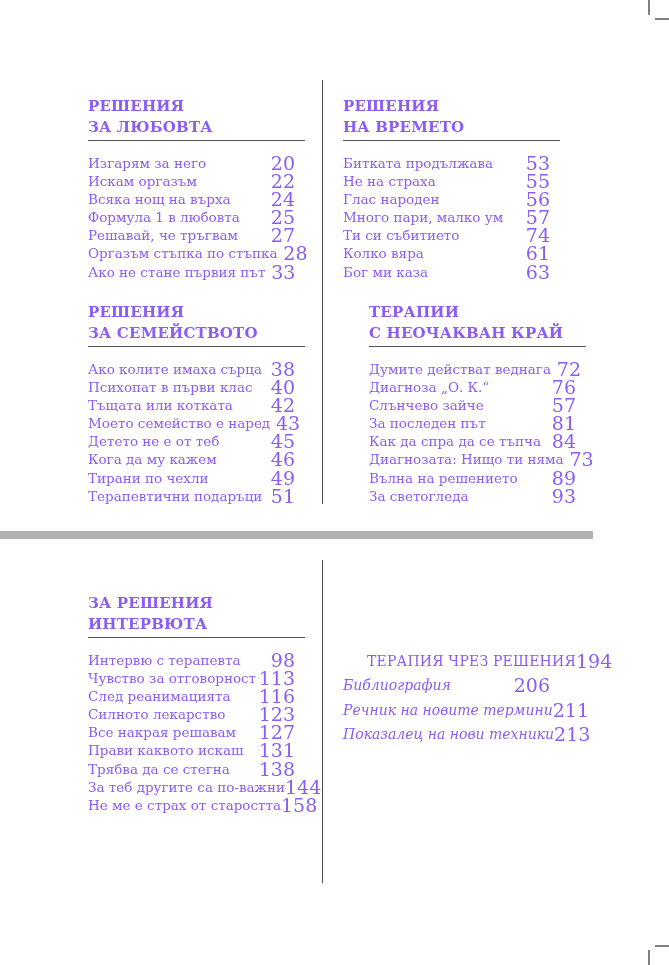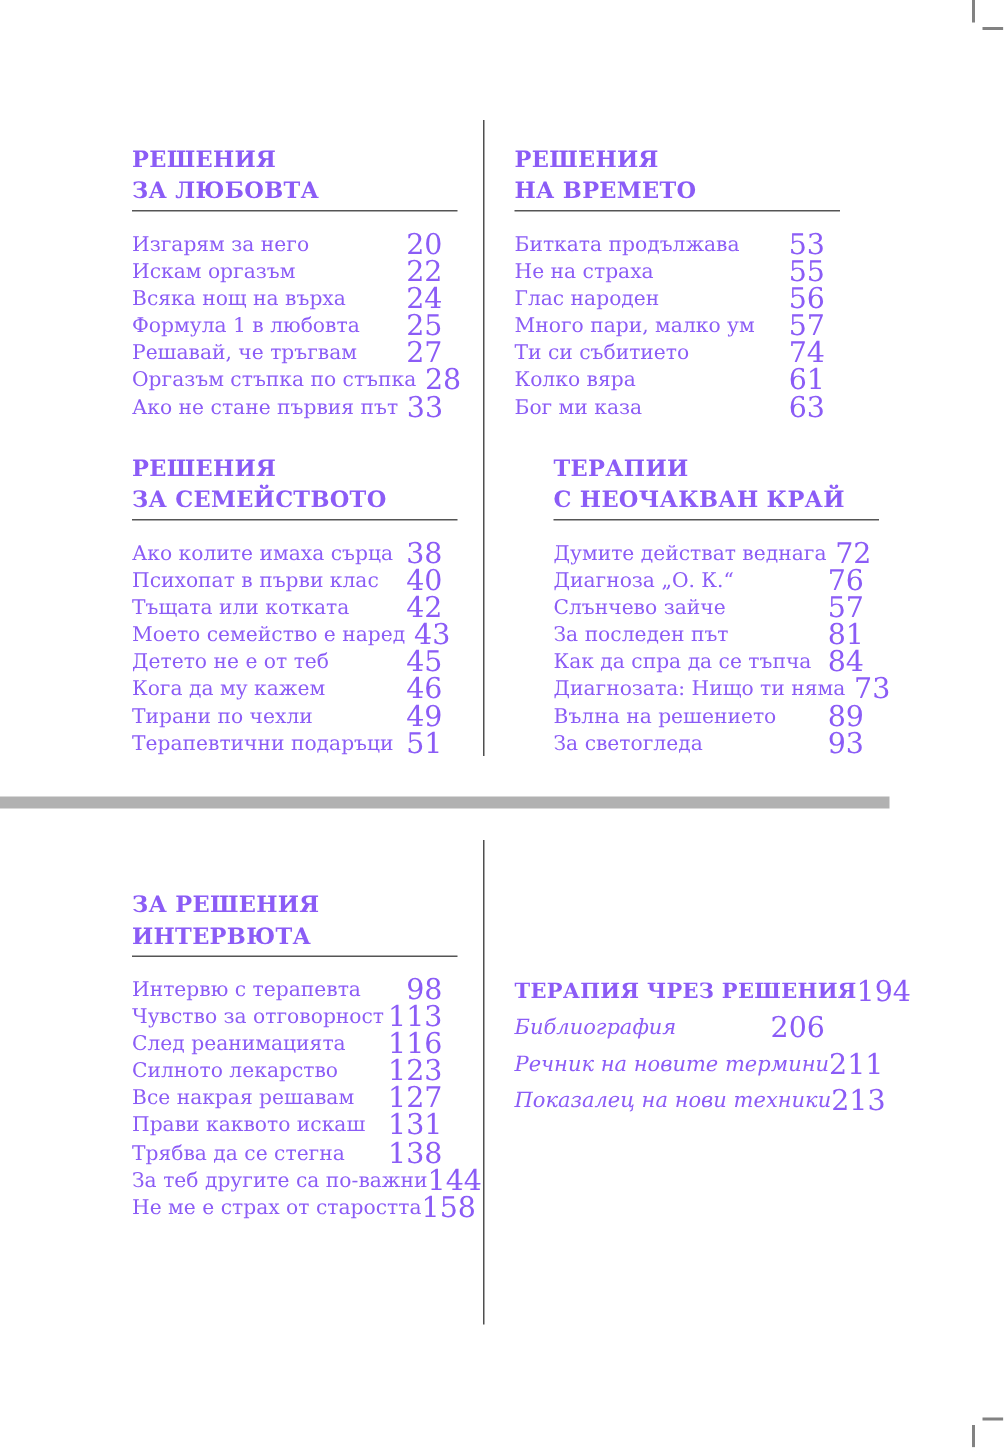--- a/index.html
+++ b/index.html
@@ -10,21 +10,21 @@
   }
   .col-block { position:absolute; width:217px; }
   .heading { font-weight:bold; font-size:15px; line-height:20.5px; letter-spacing:0.2px; }
   .rule { height:1px; background:#555555; margin-top:3px; }
   .entries { margin-top:13px; }
   .entry { display:flex; align-items:flex-end; font-size:13.5px; line-height:18.1px; }
   .entry .title { flex:1 1 auto; white-space:nowrap; }
   .entry .num { flex:0 0 auto; text-align:right; font-size:19px; padding-right:10px; min-width:30px; }
   
   .back-matter .entry { line-height:24.4px; font-size:14px; }
-  .back-matter .entry.style-caps .title { font-weight:bold; letter-spacing:0.2px; }
+  .back-matter .entry.style-caps .title { font-weight:normal; letter-spacing:0.2px;margin-left:24px; }
   .back-matter .entry.style-italic .title { font-style:italic; }
   
   .vdivider { position:absolute; width:1px; background:#4f4f4f; }
   .vdivider.top { left:322px; top:80px; height:424px; }
   .vdivider.bottom { left:322px; top:560px; height:323px; }
   .page-gap { position:absolute; left:0; top:531px; width:593px; height:8px; background:#b1b1b1; }
   .corner { position:absolute; background:#828282; }
   .corner.tr-v { left:648px; top:0; width:2px; height:15px; }
   .corner.tr-h { left:655px; top:18px; width:14px; height:2px; }
   .corner.br-h { left:655px; top:945px; width:14px; height:2px; }

